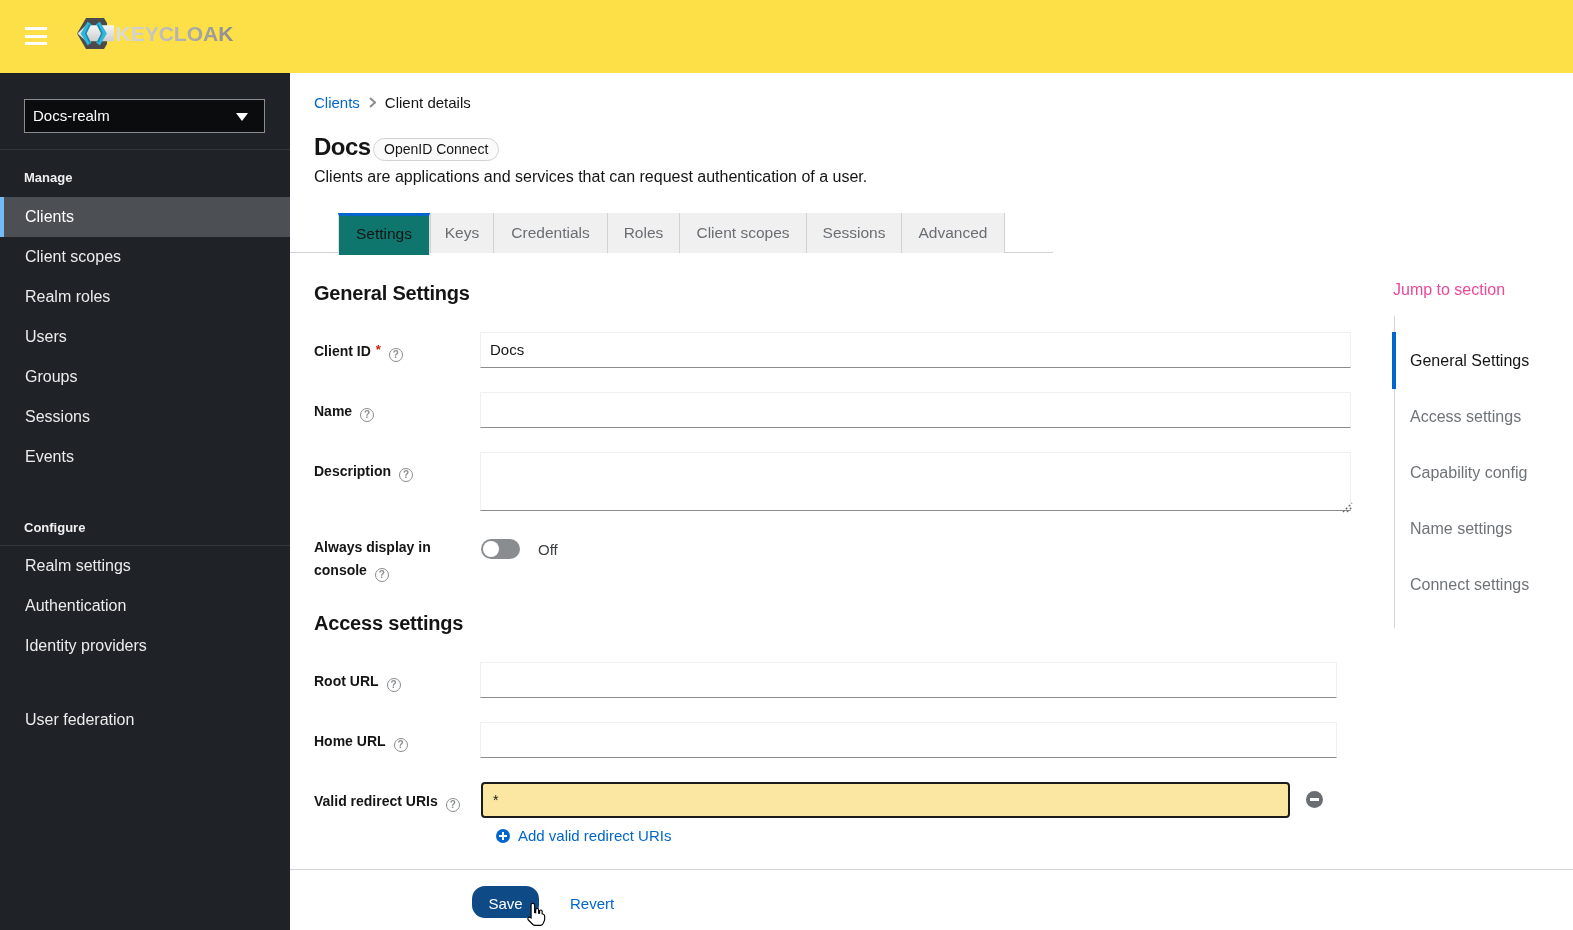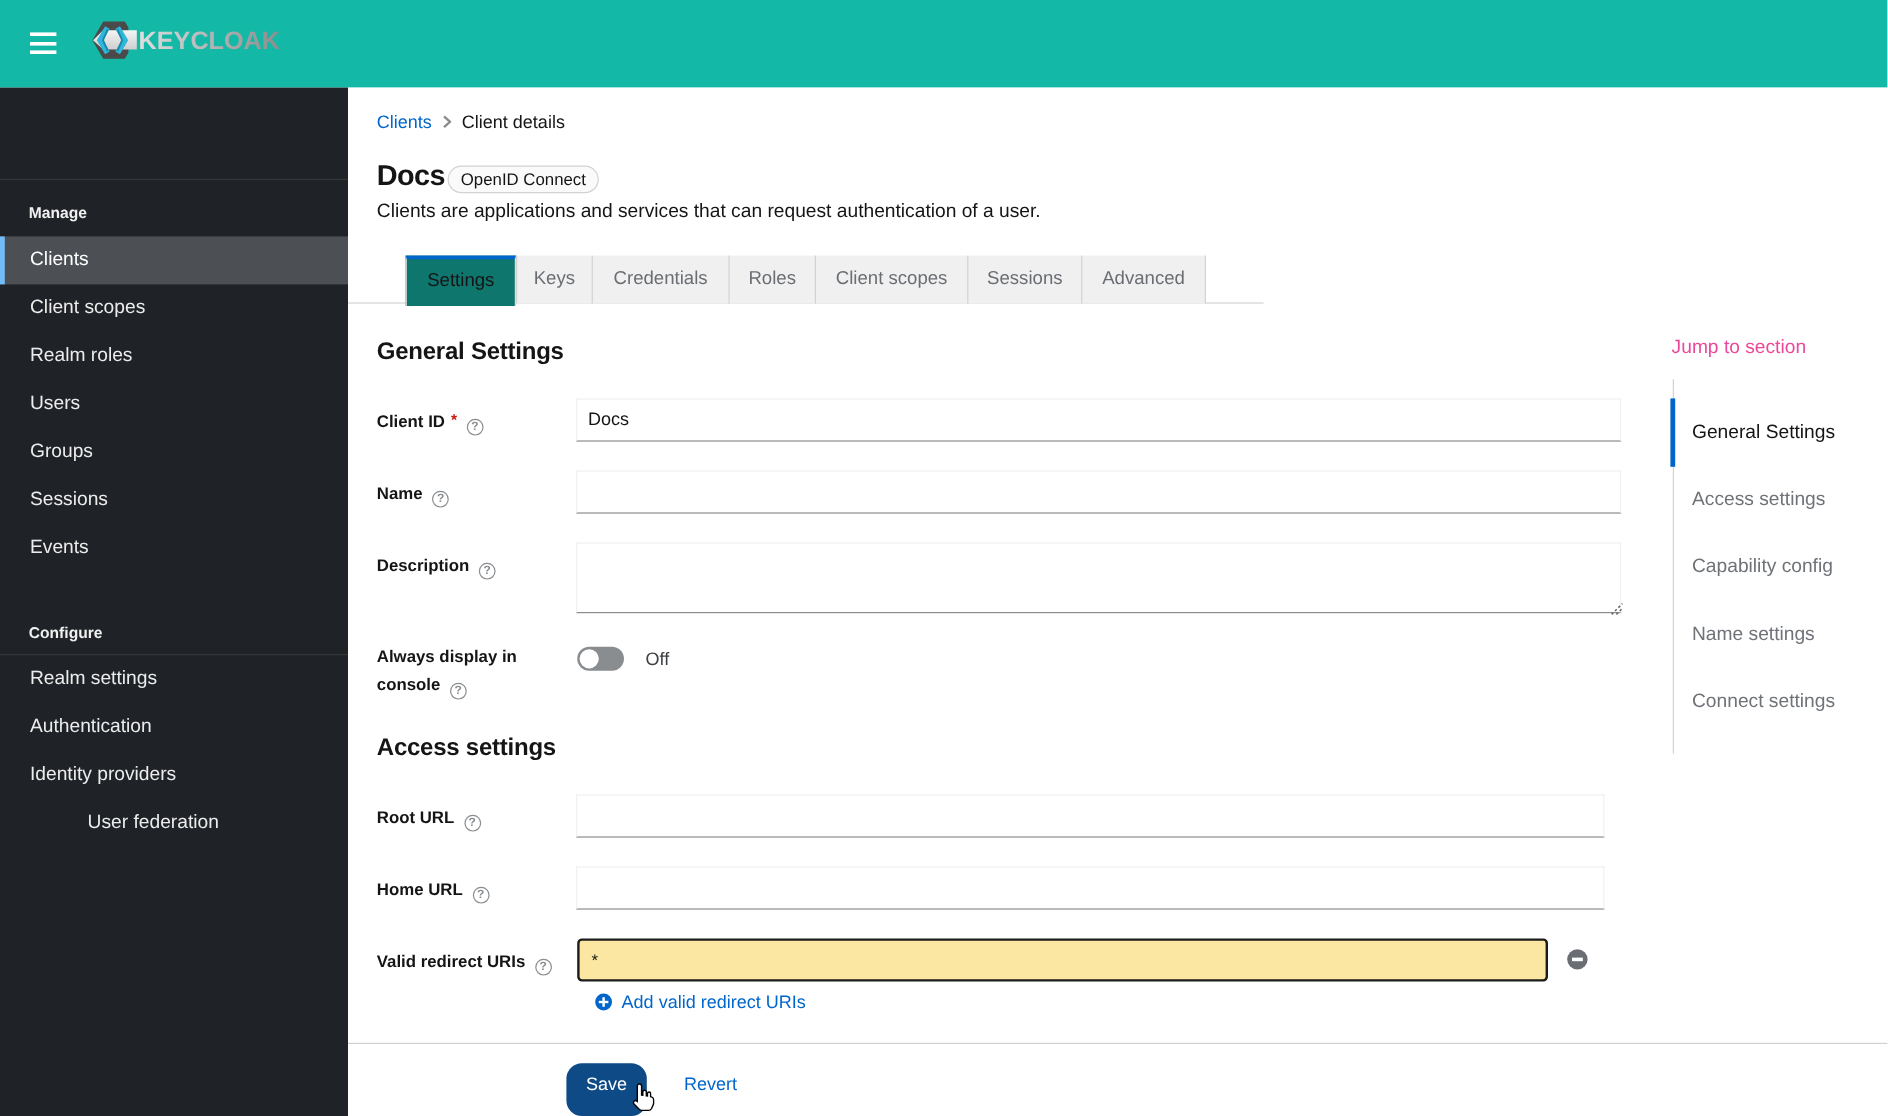--- a/index.html
+++ b/index.html
@@ -2,21 +2,21 @@
 <html><head>
 <meta charset="utf-8">
 <style>
 * { margin:0; padding:0; box-sizing:border-box; }
 html,body { width:1573px; height:930px; overflow:hidden; background:#fff;
   font-family:"Liberation Sans", sans-serif; }
 #app { position:relative; width:1573px; height:930px; overflow:hidden; }
 .abs { position:absolute; }
 
 
-.masthead { left:0; top:0; width:1573px; height:73px; background:#14b8a6; }
+.masthead { left:0; top:0; width:1573px; height:73px; background:#fde047; }
 .burger { left:25px; top:27px; width:22px; height:18px; }
 .burger div { position:absolute; left:0; width:22px; height:3px; background:#fff; }
 
 
 .sidebar { left:0; top:73px; width:290px; height:857px; background:#1f2226; }
 .realmbox { position:absolute; left:24px; top:26px; width:241px; height:34px;
   background:#0b0c0e; border:1px solid #8a8d90; color:#fff; font-size:15px;
   line-height:32px; padding-left:8px; }
 .realmcaret { position:absolute; right:16px; top:13px; width:0; height:0;
   border-left:6px solid transparent; border-right:6px solid transparent;
@@ -69,21 +69,21 @@
 .minuscircle { position:absolute; left:1016px; top:718px; width:17px; height:17px;
   border-radius:50%; background:#6a6e73; }
 .minuscircle div { position:absolute; left:4px; top:7.2px; width:9px; height:2.6px; background:#fff; }
 .addlink { position:absolute; left:206px; top:754px; font-size:15px; color:#0066cc; }
 .pluscircle { display:inline-block; width:14px; height:14px; border-radius:50%;
   background:#0066cc; position:relative; vertical-align:-2px; margin-right:8px; }
 .pluscircle::before { content:""; position:absolute; left:3px; top:6px; width:8px; height:2px; background:#fff; }
 .pluscircle::after { content:""; position:absolute; left:6px; top:3px; width:2px; height:8px; background:#fff; }
 
 .footdiv { position:absolute; left:0; top:796px; width:1283px; height:1px; background:#d2d2d2; }
-.savebtn { position:absolute; left:182px; top:813px; width:67px; height:44px;
+.savebtn { position:absolute; left:182px; top:813px; width:67px; height:32px;
   background:#0d4a86; border-radius:13px; color:#fff; font-size:15px;
   text-align:center; line-height:36px; }
 .revert { position:absolute; left:280px; top:822px; font-size:15px; color:#0066cc; }
 
 
 .jumptitle { position:absolute; left:1103px; top:208px; font-size:16px; color:#ec4899; }
 .railline { position:absolute; left:1104px; top:243px; width:1px; height:312px; background:#d2d2d2; }
 .railblue { position:absolute; left:1102px; top:259px; width:4px; height:57px; background:#0066cc; }
 .jumpitem { position:absolute; left:1120px; font-size:16px; color:#6f7377; }
 .jumpitem.on { color:#151515; }
@@ -113,35 +113,36 @@
       <polygon points="11,14.3 39,14.3 39,30.3 11,30.3 2.5,22.5" fill="url(#lgband)"></polygon>
       <path d="M14.5,12 L8.3,22.5 L14.5,33" stroke="#2db8db" stroke-width="4.5" fill="none"></path>
       <path d="M14.8,13.5 L10.8,22.5 L14.8,31.5" stroke="#1d89a9" stroke-width="1.6" fill="none"></path>
       <path d="M23,12 L29.2,22.5 L23,33" stroke="#2db8db" stroke-width="4.5" fill="none"></path>
       <path d="M22.8,13.5 L26.8,22.5 L22.8,31.5" stroke="#1d89a9" stroke-width="1.6" fill="none"></path>
       <text x="40.5" y="30" font-size="21" font-weight="700" fill="url(#lgtxt)">KEYCLOAK</text>
     </svg>
   </div>
 
   <div class="abs sidebar">
+    <div class="realmbox">Docs-realm<div class="realmcaret"></div></div>
     <div class="sidediv1"></div>
     <div class="navsec" style="top:97px;">Manage</div>
     <div class="navitem sel" style="top:124px;">Clients</div>
     <div class="navitem" style="top:164px;">Client scopes</div>
     <div class="navitem" style="top:204px;">Realm roles</div>
     <div class="navitem" style="top:244px;">Users</div>
     <div class="navitem" style="top:284px;">Groups</div>
     <div class="navitem" style="top:324px;">Sessions</div>
     <div class="navitem" style="top:364px;">Events</div>
     <div class="navsec" style="top:447px;">Configure</div>
     <div class="sidediv2"></div>
     <div class="navitem" style="top:473px;">Realm settings</div>
     <div class="navitem" style="top:513px;">Authentication</div>
     <div class="navitem" style="top:553px;">Identity providers</div>
-    <div class="navitem" style="top:593px;margin-left:48px;">User federation</div>
+    <div class="navitem" style="top:627px;">User federation</div>
   </div>
 
   <div class="abs main">
     <div class="breadcrumb"><a>Clients</a><span class="crumbsep"><svg width="7" height="11" viewBox="0 0 7 11">
             <path d="M1 1 L6 5.5 L1 10" fill="none" stroke="#8a8d90" stroke-width="2"></path>
           </svg></span>Client details</div>
     <div class="title">Docs</div>
     <div class="badge">OpenID Connect</div>
     <div class="subtitle">Clients are applications and services that can request authentication of a user.</div>
 

